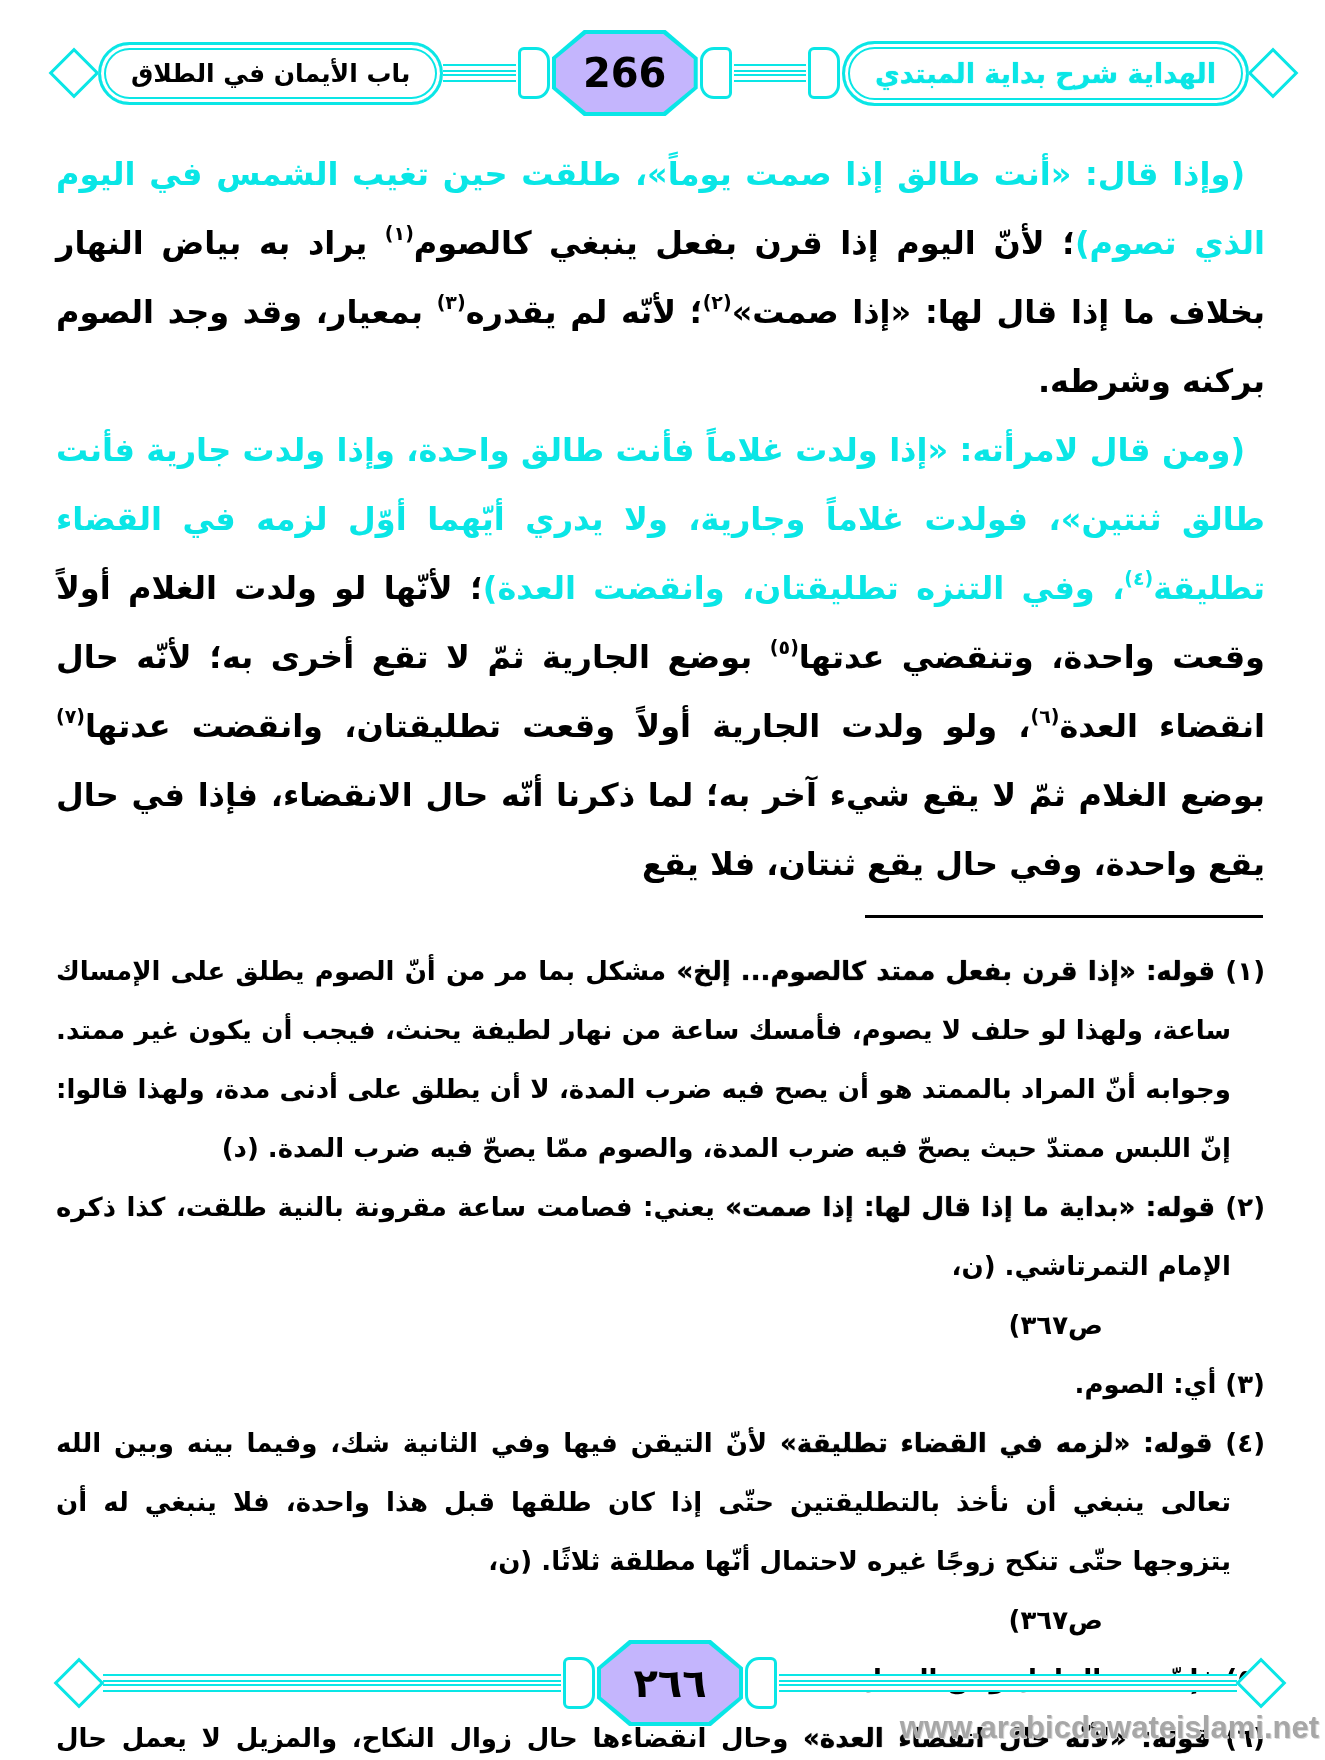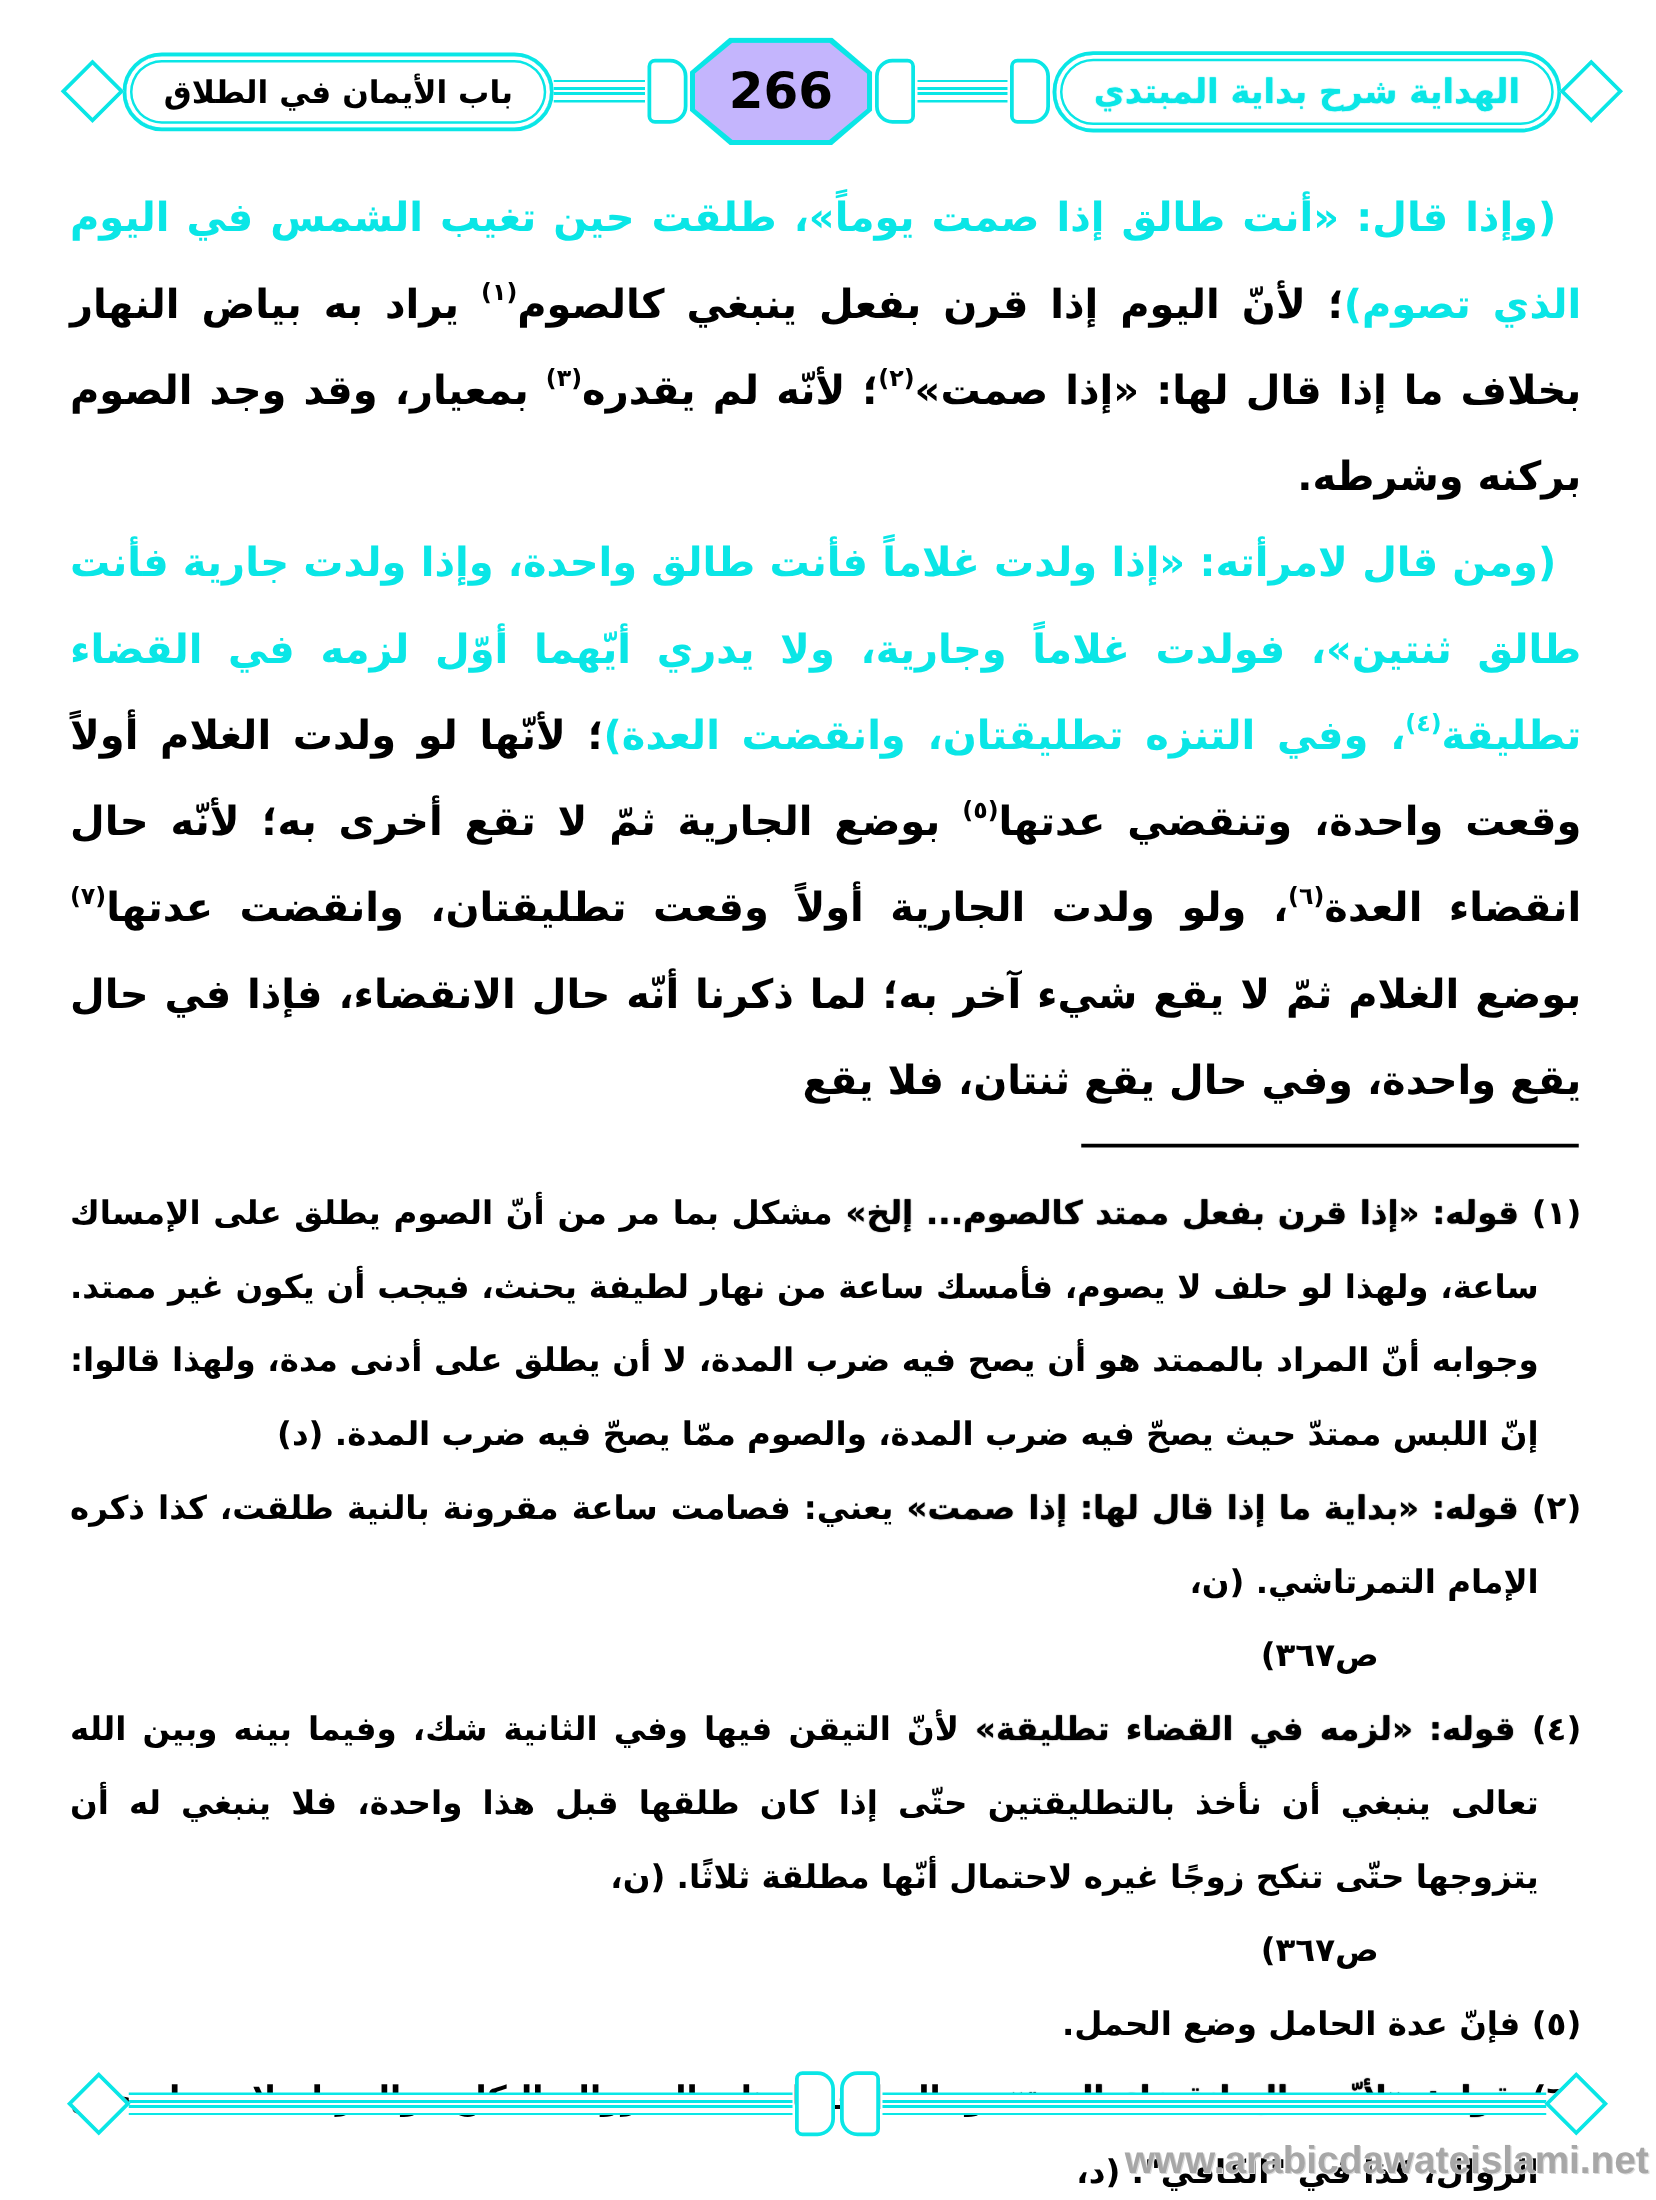--- a/index.html
+++ b/index.html
@@ -161,30 +161,36 @@
   <main class="body-text">
       <p class="para"><span class="teal">(وإذا قال: «أنت طالق إذا صمت يوماً»، طلقت حين تغيب الشمس في اليوم الذي تصوم)</span><span>؛ لأنّ اليوم إذا قرن بفعل ينبغي كالصوم</span><sup>(١)</sup><span> يراد به بياض النهار بخلاف ما إذا قال لها: «إذا صمت»</span><sup>(٢)</sup><span>؛ لأنّه لم يقدره</span><sup>(٣)</sup><span> بمعيار، وقد وجد الصوم بركنه وشرطه.</span></p>
       <p class="para"><span class="teal">(ومن قال لامرأته: «إذا ولدت غلاماً فأنت طالق واحدة، وإذا ولدت جارية فأنت طالق ثنتين»، فولدت غلاماً وجارية، ولا يدري أيّهما أوّل لزمه في القضاء تطليقة</span><sup class="teal">(٤)</sup><span class="teal">، وفي التنزه تطليقتان، وانقضت العدة)</span><span>؛ لأنّها لو ولدت الغلام أولاً وقعت واحدة، وتنقضي عدتها</span><sup>(٥)</sup><span> بوضع الجارية ثمّ لا تقع أخرى به؛ لأنّه حال انقضاء العدة</span><sup>(٦)</sup><span>، ولو ولدت الجارية أولاً وقعت تطليقتان، وانقضت عدتها</span><sup>(٧)</sup><span> بوضع الغلام ثمّ لا يقع شيء آخر به؛ لما ذكرنا أنّه حال الانقضاء، فإذا في حال يقع واحدة، وفي حال يقع ثنتان، فلا يقع</span></p>
     </main>
 
   <div class="fn-separator"></div>
 
   <section class="footnotes">
       <div class="footnote"><span class="marker">(١) </span><span class="lemma">قوله: «إذا قرن بفعل ممتد كالصوم... إلخ»</span><span> مشكل بما مر من أنّ الصوم يطلق على الإمساك ساعة، ولهذا لو حلف لا يصوم، فأمسك ساعة من نهار لطيفة يحنث، فيجب أن يكون غير ممتد. وجوابه أنّ المراد بالممتد هو أن يصح فيه ضرب المدة، لا أن يطلق على أدنى مدة، ولهذا قالوا: إنّ اللبس ممتدّ حيث يصحّ فيه ضرب المدة، والصوم ممّا يصحّ فيه ضرب المدة. (د)</span></div>
       <div class="footnote"><span class="marker">(٢) </span><span class="lemma">قوله: «بداية ما إذا قال لها: إذا صمت»</span><span> يعني: فصامت ساعة مقرونة بالنية طلقت، كذا ذكره الإمام التمرتاشي. (ن،</span><div class="fn-tail">ص٣٦٧)</div></div>
+      <div class="footnote"><span class="marker">(٣) </span><span>أي: الصوم.</span></div>
       <div class="footnote"><span class="marker">(٤) </span><span class="lemma">قوله: «لزمه في القضاء تطليقة»</span><span> لأنّ التيقن فيها وفي الثانية شك، وفيما بينه وبين الله تعالى ينبغي أن نأخذ بالتطليقتين حتّى إذا كان طلقها قبل هذا واحدة، فلا ينبغي له أن يتزوجها حتّى تنكح زوجًا غيره لاحتمال أنّها مطلقة ثلاثًا. (ن،</span><div class="fn-tail">ص٣٦٧)</div></div>
       <div class="footnote"><span class="marker">(٥) </span><span>فإنّ عدة الحامل وضع الحمل.</span></div>
       <div class="footnote"><span class="marker">(٦) </span><span class="lemma">قوله: «لأنّه حال انقضاء العدة»</span><span> وحال انقضاءها حال زوال النكاح، والمزيل لا يعمل حال الزوال، كذا في "الكافي". (د،</span></div>
     </section>
 
   <div class="footer-band">
     <div class="band">
       <span class="finial"></span>
       <div class="track"></div>
       <span class="clasp"></span>
+      <div class="medallion">
+        <div class="inner">
+          <span>٢٦٦</span>
+        </div>
+      </div>
       <span class="clasp flip"></span>
       <div class="track"></div>
       <span class="finial"></span>
     </div>
   </div>
 
   <div class="watermark">www.arabicdawateislami.net</div>
 
 </div>
 

